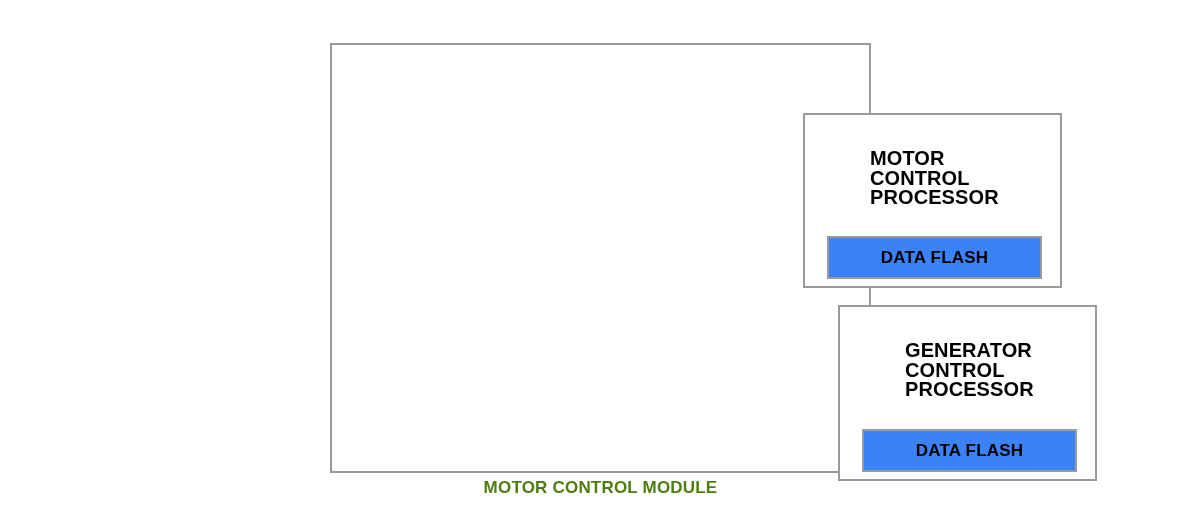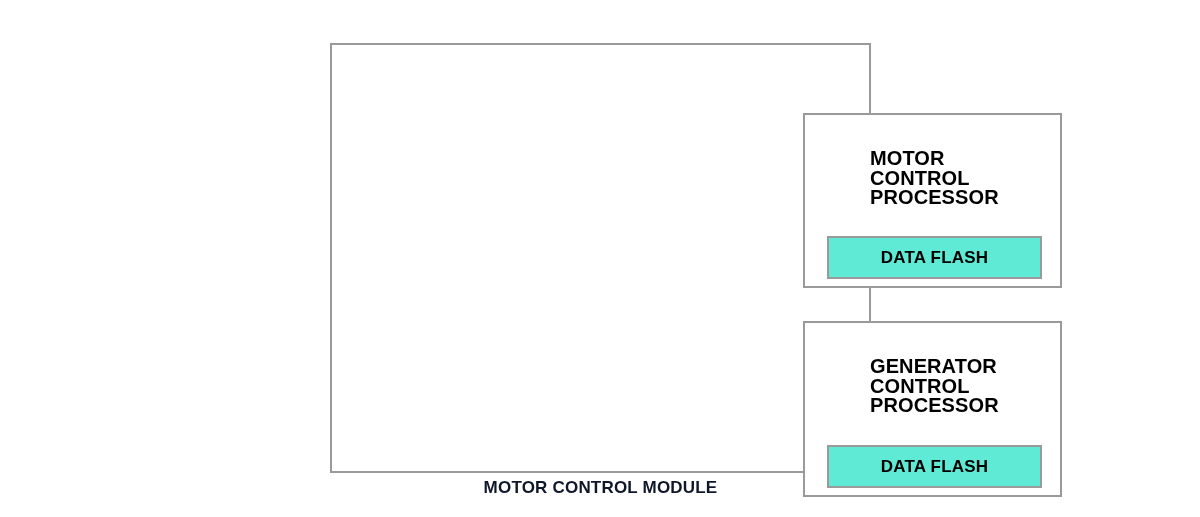--- a/index.html
+++ b/index.html
@@ -39,21 +39,21 @@
   
   .processor-box {
     position: absolute;
     left: 471px;
     width: 259px;
     box-sizing: border-box;
     border: 2px solid #9a9a9a;
     background: #ffffff;
   }
   .processor-box.top    { top: 68px;  height: 175px; }
-  .processor-box.bottom { top: 276px; height: 176px; }
+  .processor-box.bottom { top: 260px; height: 176px; margin-left: 35px; }
 
   .processor-title {
     position: absolute;
     left: 65px;
     top: 34px;
     font-size: 20px;
     font-weight: bold;
     line-height: 19.5px;
     letter-spacing: 0.1px;
     white-space: pre-line;
@@ -61,21 +61,21 @@
   }
 
   
   .flash-box {
     position: absolute;
     left: 22px;
     width: 215px;
     height: 43px;
     box-sizing: border-box;
     border: 2px solid #9a9a9a;
-    background: #5eead4;
+    background: #3b82f6;
     display: flex;
     align-items: center;
     justify-content: center;
   }
   .processor-box.top .flash-box    { top: 121px; }
   .processor-box.bottom .flash-box { top: 122px; }
 
   .flash-label {
     font-size: 17px;
     font-weight: bold;
@@ -86,21 +86,21 @@
   
   .module-caption {
     position: absolute;
     left: 330px;
     top: 478px;
     width: 541px;
     text-align: center;
     font-size: 17px;
     font-weight: bold;
     letter-spacing: 0.2px;
-    color: #0f172a;
+    color: #4d7c0f;
   }
 </style>
 </head>
 <body>
 
 <div id="diagram-canvas">
 
   <div class="module-box">
 
     <div class="processor-box top">

